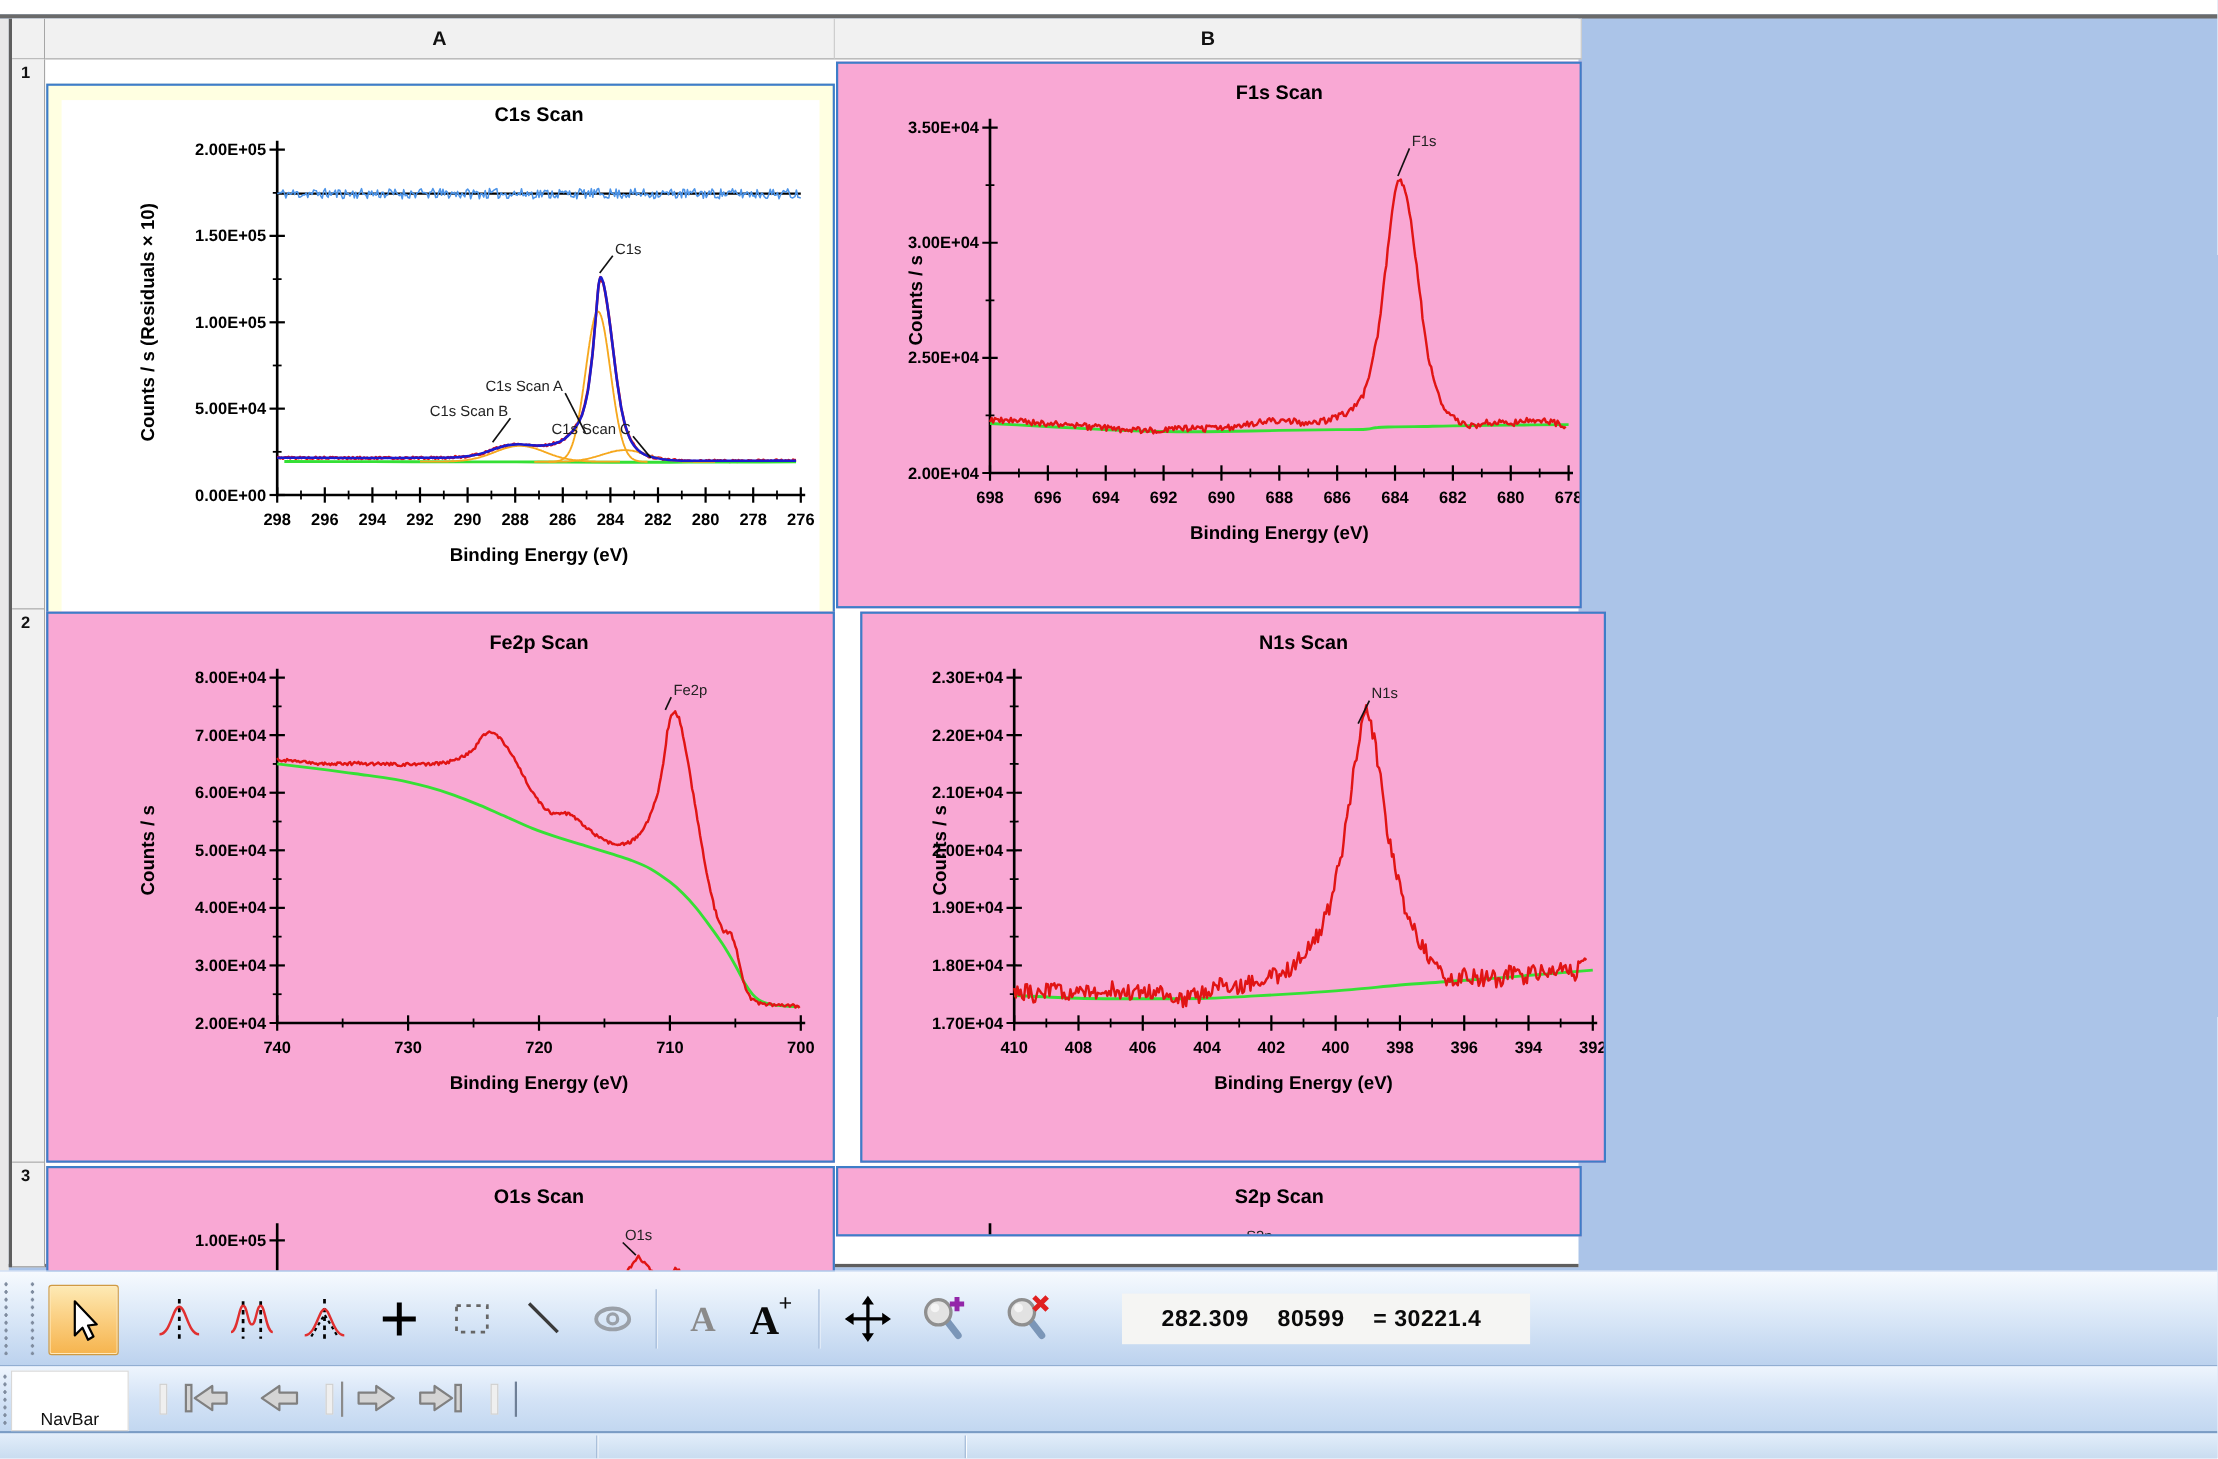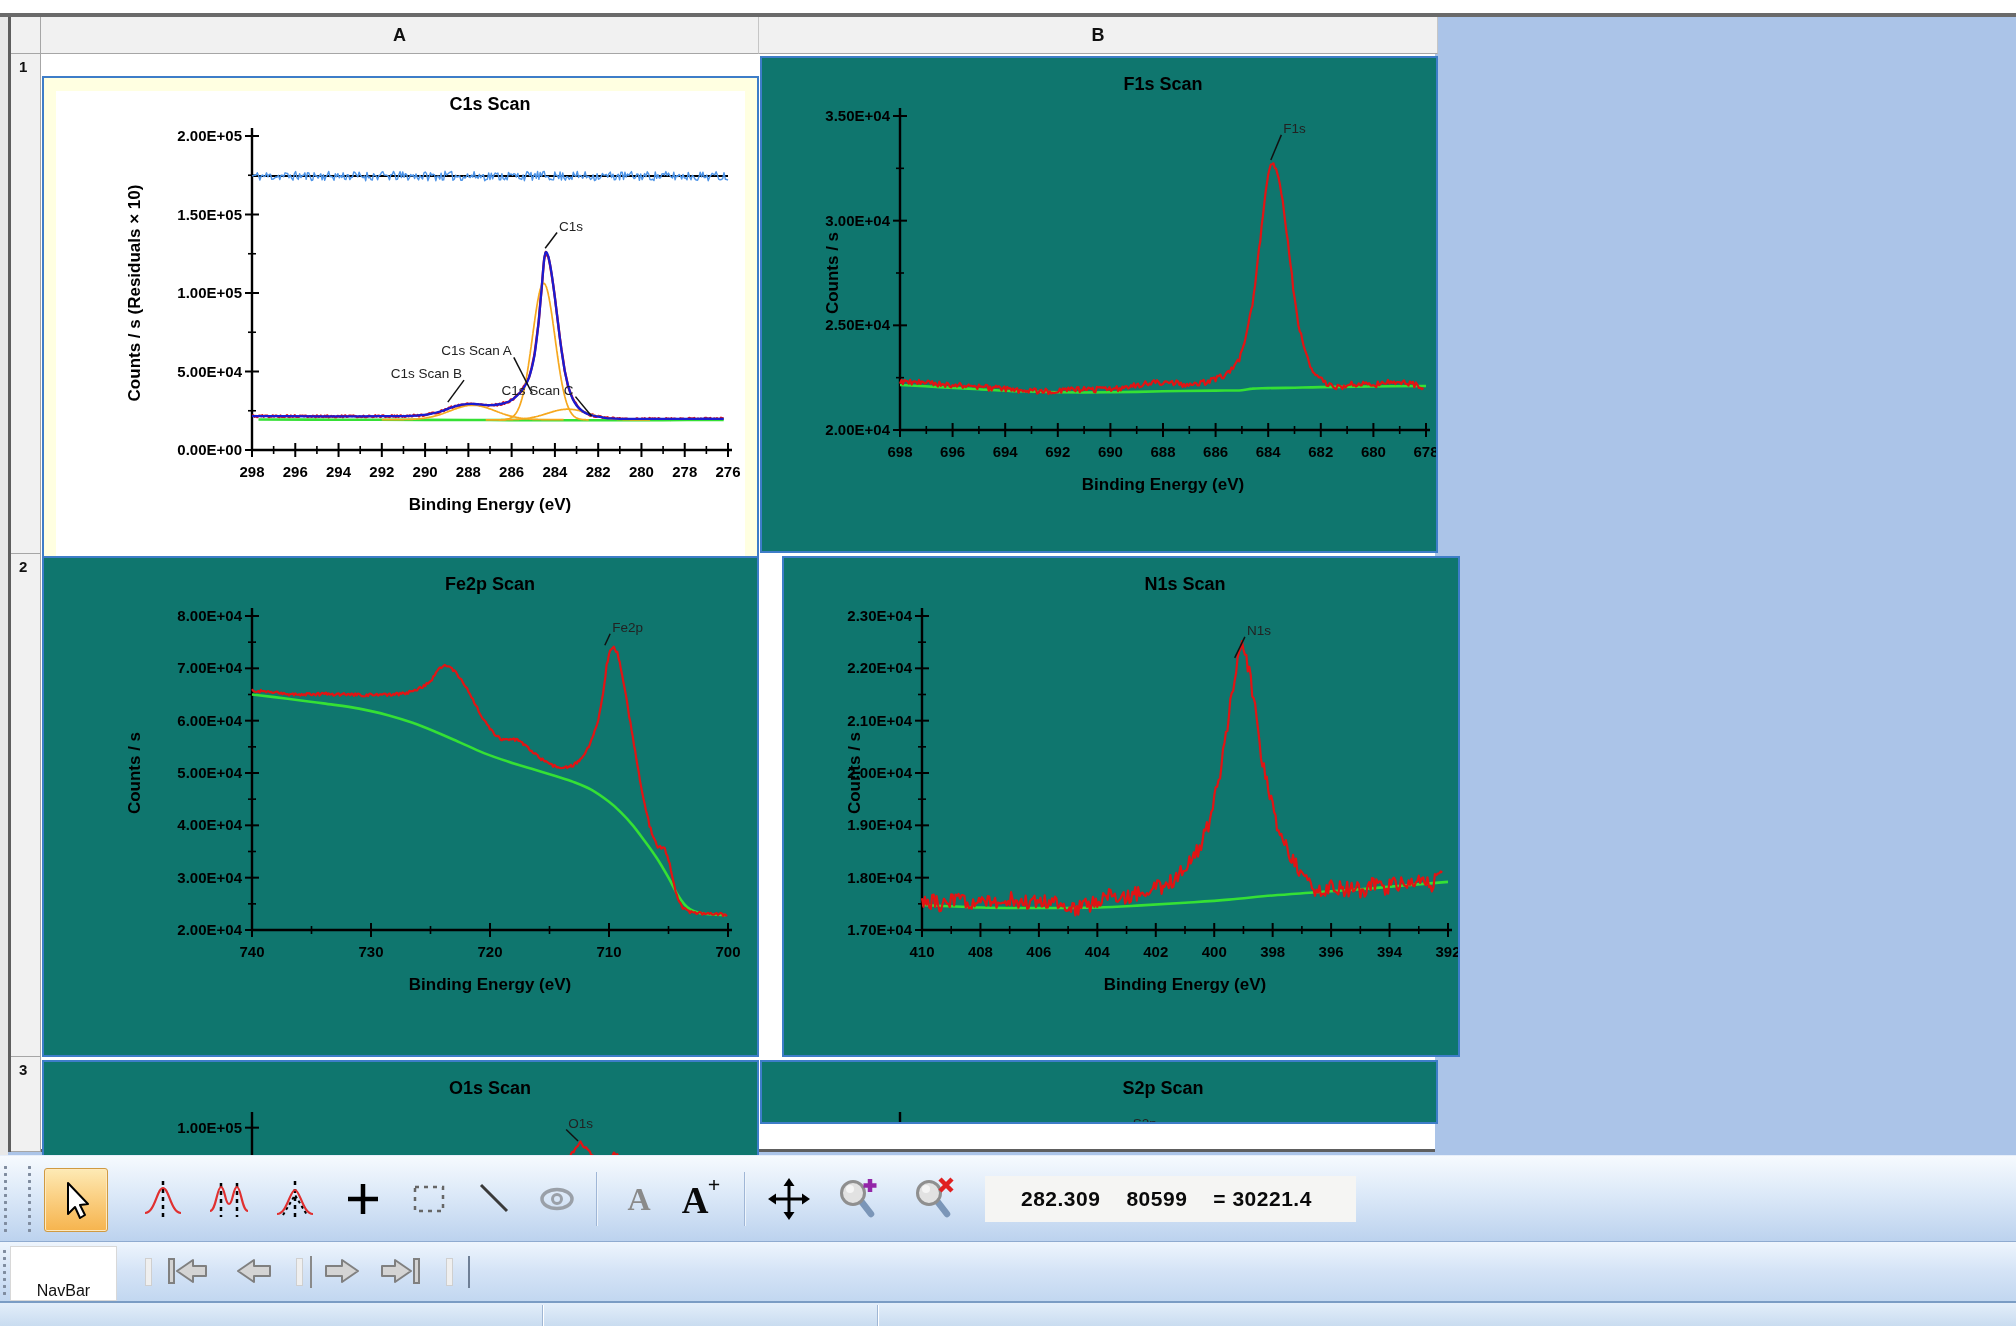--- a/index.html
+++ b/index.html
@@ -15,21 +15,21 @@
           border-right:1px solid #a6a6a6;border-bottom:1px solid #a6a6a6;box-sizing:border-box;}
   .colhead{position:absolute;top:0;height:37px;background:#f1f1f1;border-bottom:1px solid #a6a6a6;
            border-right:1px solid #c6c6c6;box-sizing:border-box;text-align:center;
            font-size:18px;font-weight:bold;line-height:36px;color:#111;}
   .colhead.a{left:30px;width:718px;}
   .colhead.b{left:748px;width:679px;}
   .rowhead{position:absolute;left:0;top:37px;width:30px;height:1098px;background:#f1f1f1;
            border-right:1px solid #a6a6a6;box-sizing:border-box;}
   .rownum{position:absolute;left:0;width:29px;box-sizing:border-box;border-bottom:1px solid #a6a6a6;
           font-size:15px;font-weight:bold;color:#111;padding:4px 0 0 8px;}
-  .cell{position:absolute;background:#0f766e;border:2px solid #3e7dc8;overflow:hidden;box-sizing:border-box;}
+  .cell{position:absolute;background:#f9a8d4;border:2px solid #3e7dc8;overflow:hidden;box-sizing:border-box;}
   .cell.selected{background:#ffffe1;}
   .plotbox{position:absolute;left:12px;top:13px;right:12px;bottom:12px;background:#fff;}
   .cell svg{position:absolute;left:0;top:0;}
   
   .toolbar{position:absolute;left:0;top:1155px;width:2016px;height:87px;
            background:linear-gradient(#f6fafe,#dce9f8 45%,#bcd2ee);border-top:1px solid #e6eefa;
            border-bottom:1px solid #8fabd0;box-sizing:border-box;}
   .toolbar .handle{position:absolute;top:8px;height:68px;width:3px;
         background-image:radial-gradient(circle,#7f8c9f 1.4px,transparent 1.6px);
         background-size:3px 7px;background-repeat:repeat-y;}
@@ -487,21 +487,21 @@
           <svg width="44" height="44" viewBox="0 0 44 44">
             <line x1="26" y1="24" x2="36" y2="37" stroke="#7b96b8" stroke-width="6.5" stroke-linecap="round"></line>
             <circle cx="18" cy="16" r="11.5" fill="#e2e2e2" stroke="#8f8f8f" stroke-width="3"></circle>
             <circle cx="15" cy="12" r="4" fill="#f5f5f5" stroke="none"></circle>
             <path d="M29 2 L41 14 M41 2 L29 14" stroke="#e02020" stroke-width="4.5"></path>
           </svg>
         </div>
         <div class="tsep" style="left: 596px;"></div>
         <div class="tsep" style="left: 744px;"></div>
       </div>
-    <div class="readout" style="left:985px;padding-left:36px;">
+    <div class="readout" style="left:1020px;padding-left:36px;">
       <span>282.309</span>
       <span>80599</span>
       <span>= 30221.4</span>
     </div>
   </div>
 
   <div class="navbar">
     <div class="handle" style="left:3px;"></div>
     <div class="navpanel">
       <span>NavBar</span>

